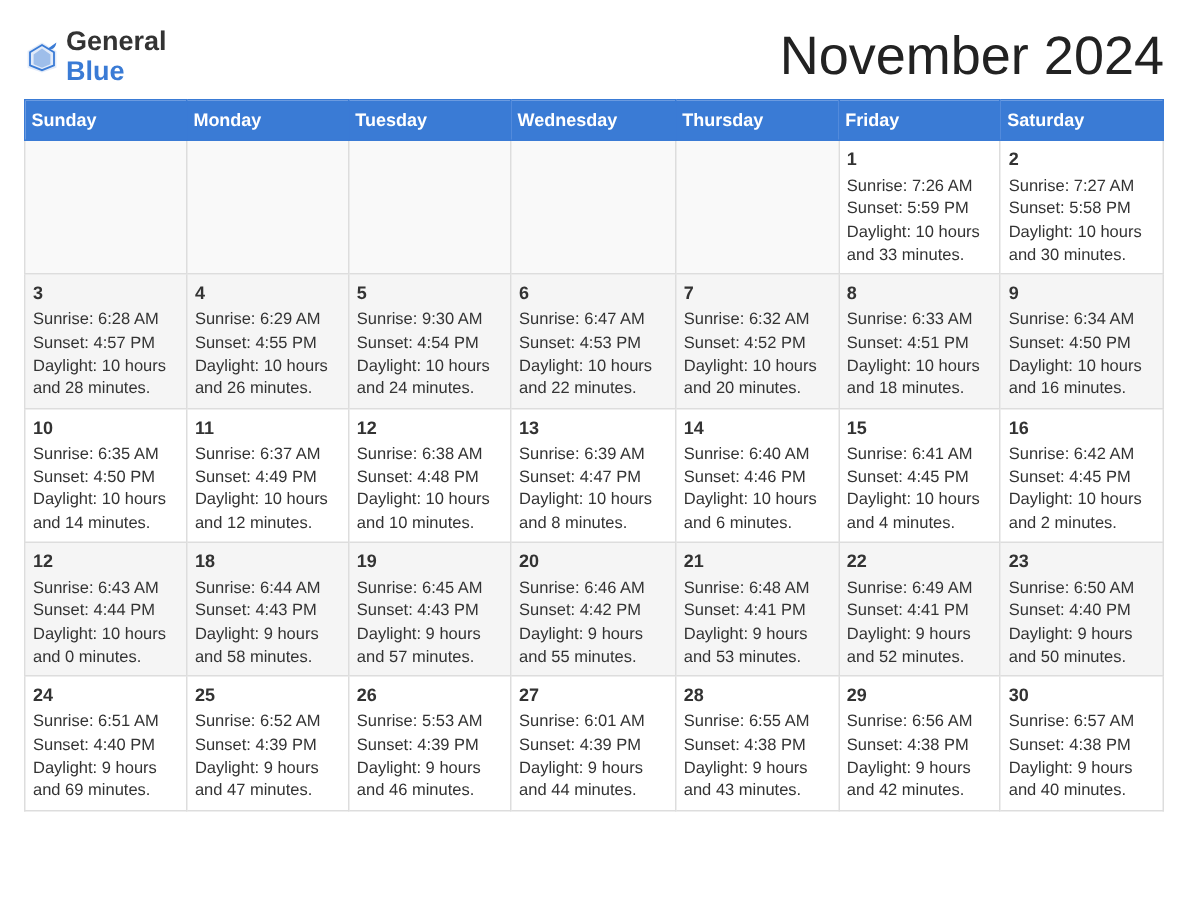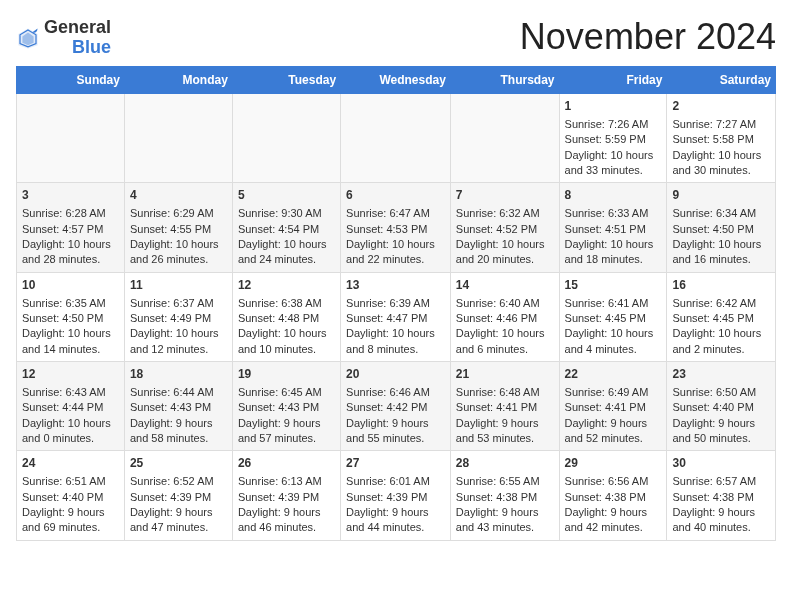--- a/index.html
+++ b/index.html
@@ -20,21 +20,21 @@
       display: flex;
       align-items: center;
       gap: 4px;
     }
     .logo-text {
       font-size: 18px;
       font-weight: bold;
       line-height: 1.1;
     }
     .logo-general { color: #333; }
-    .logo-blue { color: #3a7bd5; margin-left: 28px; }
+    .logo-blue { color: #3a7bd5; }
     .logo-icon {
       width: 24px;
       height: 24px;
     }
     .title-block {
       text-align: right;
     }
     .month-title {
       font-size: 36px;
       font-weight: normal;
@@ -46,21 +46,21 @@
     }
     .calendar {
       width: 100%;
       border-collapse: collapse;
       font-size: 11px;
     }
     .calendar thead tr th {
       background-color: #3a7bd5;
       color: #fff;
       padding: 6px 4px;
-      text-align: right;
+      text-align: left;
       font-weight: bold;
       font-size: 12px;
       border: 1px solid #3a7bd5;
     }
     .calendar tbody tr td {
       vertical-align: top;
       padding: 4px 5px;
       border: 1px solid #ddd;
       min-height: 80px;
       width: 113px;
@@ -276,21 +276,21 @@
           <div>Daylight: 9 hours and 69 minutes.</div>
         </td>
         <td>
           <span class="day-num">25</span>
           <div>Sunrise: 6:52 AM</div>
           <div>Sunset: 4:39 PM</div>
           <div>Daylight: 9 hours and 47 minutes.</div>
         </td>
         <td>
           <span class="day-num">26</span>
-          <div>Sunrise: 6:13 AM</div>
+          <div>Sunrise: 5:53 AM</div>
           <div>Sunset: 4:39 PM</div>
           <div>Daylight: 9 hours and 46 minutes.</div>
         </td>
         <td>
           <span class="day-num">27</span>
           <div>Sunrise: 6:01 AM</div>
           <div>Sunset: 4:39 PM</div>
           <div>Daylight: 9 hours and 44 minutes.</div>
         </td>
         <td>

